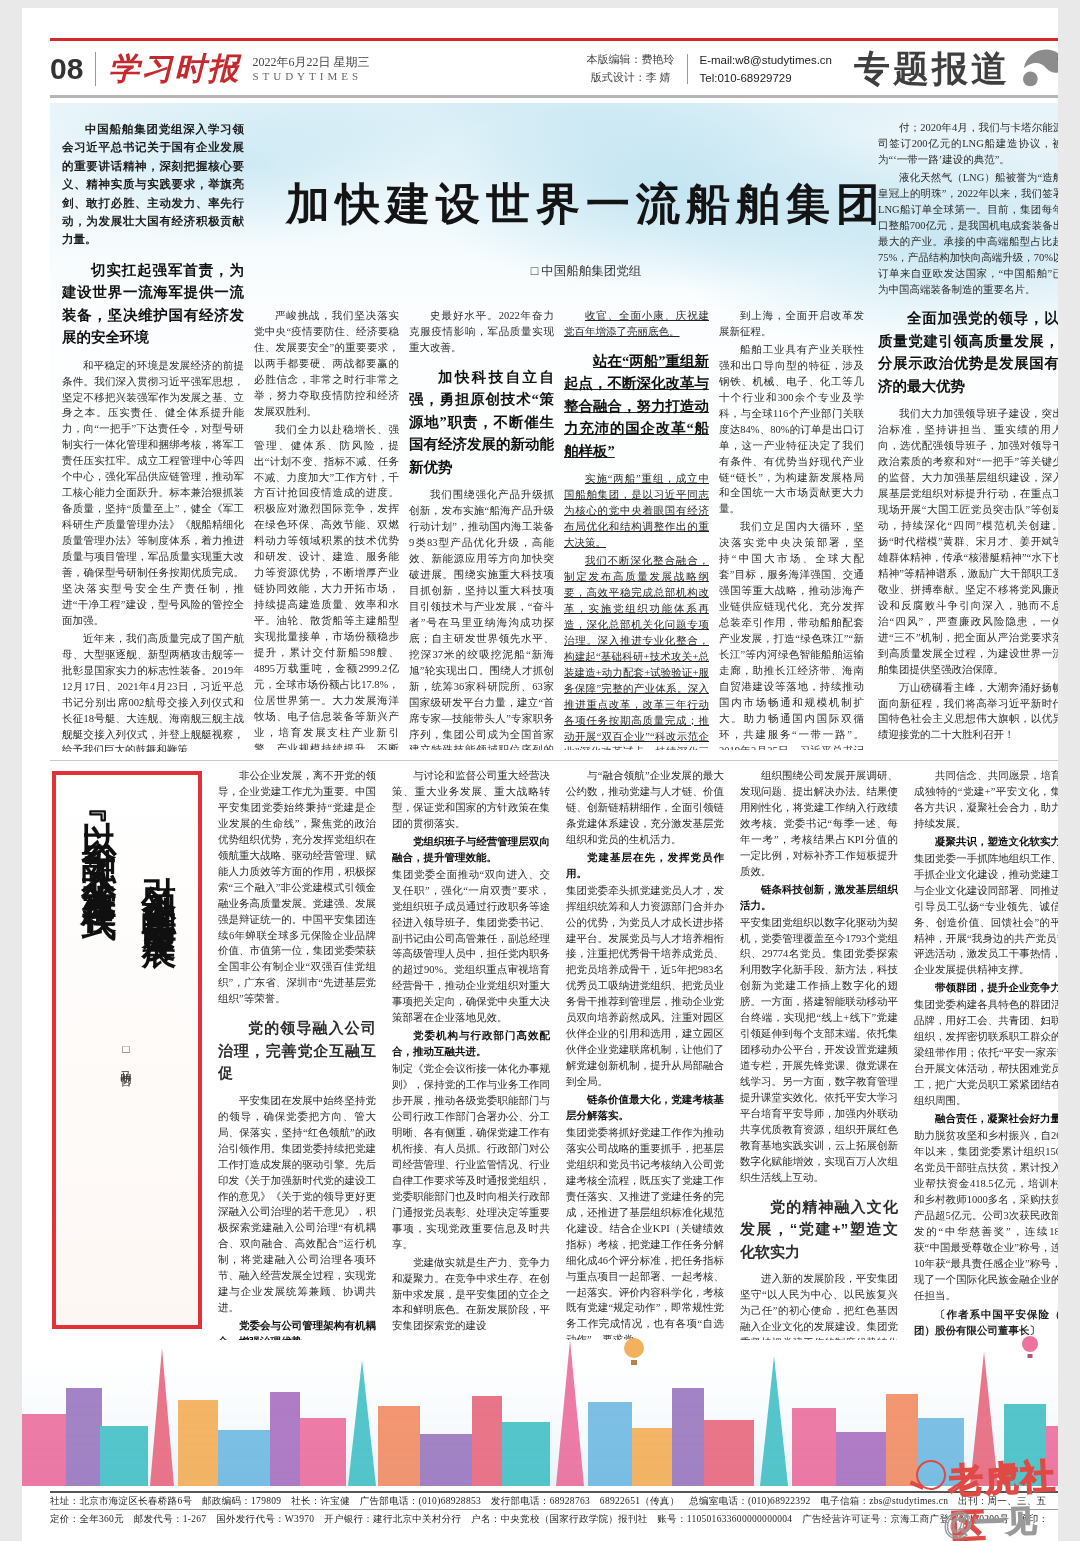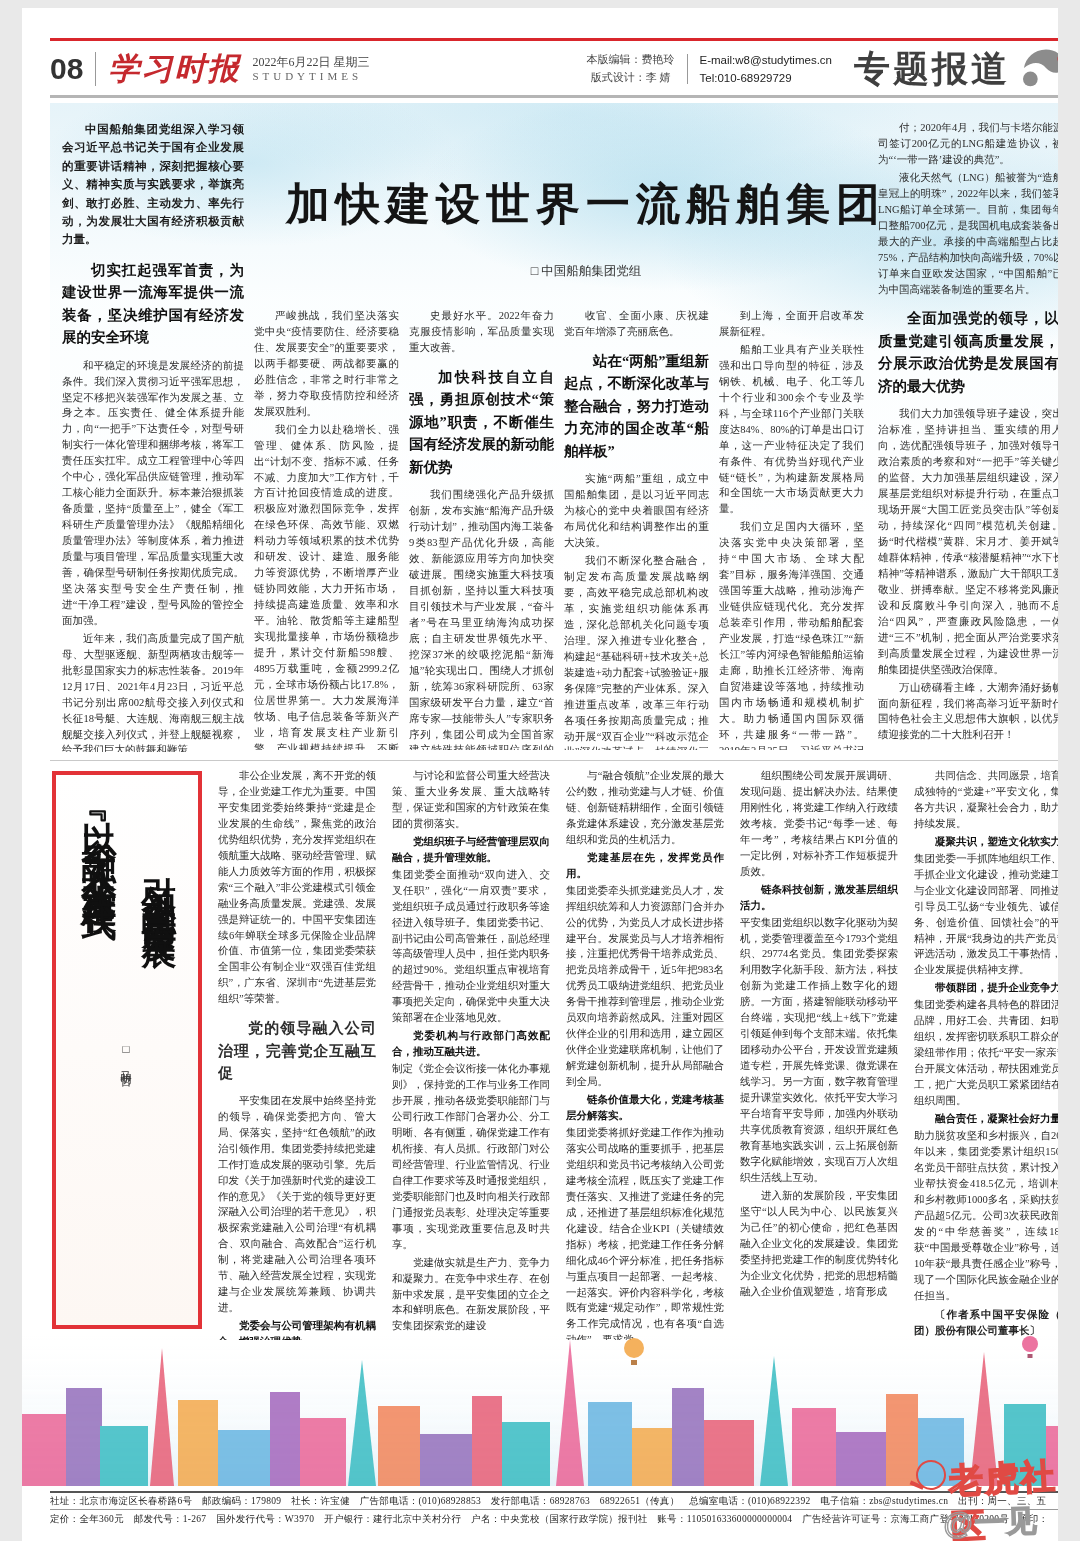--- a/index.html
+++ b/index.html
@@ -33,21 +33,21 @@
       radial-gradient(ellipse 500px 120px at 520px 10px,  rgba(160,215,235,.30), rgba(160,215,235,0) 70%),
       linear-gradient(180deg, rgba(205,232,243,.5) 0%, rgba(240,250,253,.25) 30%, rgba(255,255,255,0) 75%);
   }
   .main-title { position:absolute; left:206px; top:72px; width:660px; text-align:center;
     font-size:44px; font-weight:700; letter-spacing:6px; color:#141414; }
   .main-byline { position:absolute; left:206px; top:160px; width:660px; text-align:center; font-size:12.5px; color:#333; }
   .col { position:absolute; overflow:hidden; }
   .c1 { left:12px;  top:17px;  width:182px; height:632px; }
   .c2 { left:204px; top:205px; width:145px; height:442px; }
   .c3 { left:359px; top:205px; width:145px; height:442px; }
-  .c4 { left:514px; top:205px; width:145px; height:442px; }
+  .c4 { left:514px; top:205px; width:145px; height:442px;text-decoration:underline; }
   .c5 { left:669px; top:205px; width:145px; height:442px; }
   .c6 { left:828px; top:17px;  width:196px; height:632px; }
   .blk { text-align:justify; }
   .blk.p    { font-size:10.5px; line-height:1.52; color:#2b2b2b; text-indent:2em; margin-bottom:2px; }
   .blk.lede { font-size:11.5px; line-height:1.6; font-weight:700; color:#1c1c1c; text-indent:2em; margin-bottom:10px; }
   .blk.h2   { font-size:14.5px; line-height:1.55; font-weight:700; color:#111; text-indent:2em; margin:10px 0 9px; }
   .blk.h2b  { font-family:"Liberation Sans",sans-serif; font-size:15px; line-height:1.5; font-weight:700; color:#2e2e2e; text-indent:2em; margin:10px 0 8px; }
   .blk.pb   { font-size:10.5px; line-height:1.52; font-weight:700; color:#111; text-indent:2em; margin-bottom:1px; }
   .blk.pb + .blk.p { text-indent:0; }
   .blk.note { font-size:10.5px; line-height:1.5; font-weight:700; color:#222; text-indent:2em; margin-top:4px; }
@@ -184,20 +184,21 @@
       <div class="blk p">与“融合领航”企业发展的最大公约数，推动党建与人才链、价值链、创新链精耕细作，全面引领链条党建体系建设，充分激发基层党组织和党员的生机活力。</div>
       <div class="blk pb">党建基层在先，发挥党员作用。</div>
       <div class="blk p">集团党委牵头抓党建党员人才，发挥组织统筹和人力资源部门合并办公的优势，为党员人才成长进步搭建平台。发展党员与人才培养相衔接，注重把优秀骨干培养成党员、把党员培养成骨干，近5年把983名优秀员工吸纳进党组织、把党员业务骨干推荐到管理层，推动企业党员双向培养蔚然成风。注重对园区伙伴企业的引用和选用，建立园区伙伴企业党建联席机制，让他们了解党建创新机制，提升从局部融合到全局。</div>
       <div class="blk pb">链条价值最大化，党建考核基层分解落实。</div>
       <div class="blk p">集团党委将抓好党建工作作为推动落实公司战略的重要抓手，把基层党组织和党员书记考核纳入公司党建考核全流程，既压实了党建工作责任落实、又推进了党建任务的完成，还推进了基层组织标准化规范化建设。结合企业KPI（关键绩效指标）考核，把党建工作任务分解细化成46个评分标准，把任务指标与重点项目一起部署、一起考核、一起落实。评价内容科学化，考核既有党建“规定动作”，即常规性党务工作完成情况，也有各项“自选动作”，要求党</div>
     </div>
   <div class="scol s4">
       <div class="blk p">组织围绕公司发展开展调研、发现问题、提出解决办法。结果使用刚性化，将党建工作纳入行政绩效考核。党委书记“每季一述、每年一考”，考核结果占KPI分值的一定比例，对标补齐工作短板提升质效。</div>
       <div class="blk pb">链条科技创新，激发基层组织活力。</div>
       <div class="blk p">平安集团党组织以数字化驱动为契机，党委管理覆盖至今1793个党组织、29774名党员。集团党委探索利用数字化新手段、新方法，科技创新为党建工作插上数字化的翅膀。一方面，搭建智能联动移动平台终端，实现把“线上+线下”党建引领延伸到每个支部末端。依托集团移动办公平台，开发设置党建频道专栏，开展先锋党课、微党课在线学习。另一方面，数字教育管理提升课堂实效化。依托平安大学习平台培育平安导师，加强内外联动共享优质教育资源，组织开展红色教育基地实践实训，云上拓展创新数字化赋能增效，实现百万人次组织生活线上互动。</div>
+      <div class="blk h2b">党的精神融入文化发展，“党建+”塑造文化软实力</div>
       <div class="blk p">进入新的发展阶段，平安集团坚守“以人民为中心、以民族复兴为己任”的初心使命，把红色基因融入企业文化的发展建设。集团党委坚持把党建工作的制度优势转化为企业文化优势，把党的思想精髓融入企业价值观塑造，培育形成</div>
     </div>
   <div class="scol s5">
       <div class="blk p">共同信念、共同愿景，培育形成独特的“党建+”平安文化，集聚各方共识，凝聚社会合力，助力可持续发展。</div>
       <div class="blk pb">凝聚共识，塑造文化软实力。</div>
       <div class="blk p">集团党委一手抓阵地组织工作、一手抓企业文化建设，推动党建工作与企业文化建设同部署、同推进，引导员工弘扬“专业领先、诚信服务、创造价值、回馈社会”的平安精神，开展“我身边的共产党员”等评选活动，激发员工干事热情，为企业发展提供精神支撑。</div>
       <div class="blk pb">带领群团，提升企业竞争力。</div>
       <div class="blk p">集团党委构建各具特色的群团活动品牌，用好工会、共青团、妇联等组织，发挥密切联系职工群众的桥梁纽带作用；依托“平安一家亲”平台开展文体活动，帮扶困难党员职工，把广大党员职工紧紧团结在党组织周围。</div>
       <div class="blk pb">融合责任，凝聚社会好力量。</div>
       <div class="blk p">助力脱贫攻坚和乡村振兴，自2016年以来，集团党委累计组织150多名党员干部驻点扶贫，累计投入产业帮扶资金418.5亿元，培训村医和乡村教师1000多名，采购扶贫农产品超5亿元。公司3次获民政部颁发的“中华慈善奖”，连续18年获“中国最受尊敬企业”称号，连续10年获“最具责任感企业”称号，体现了一个国际化民族金融企业的责任担当。</div>

